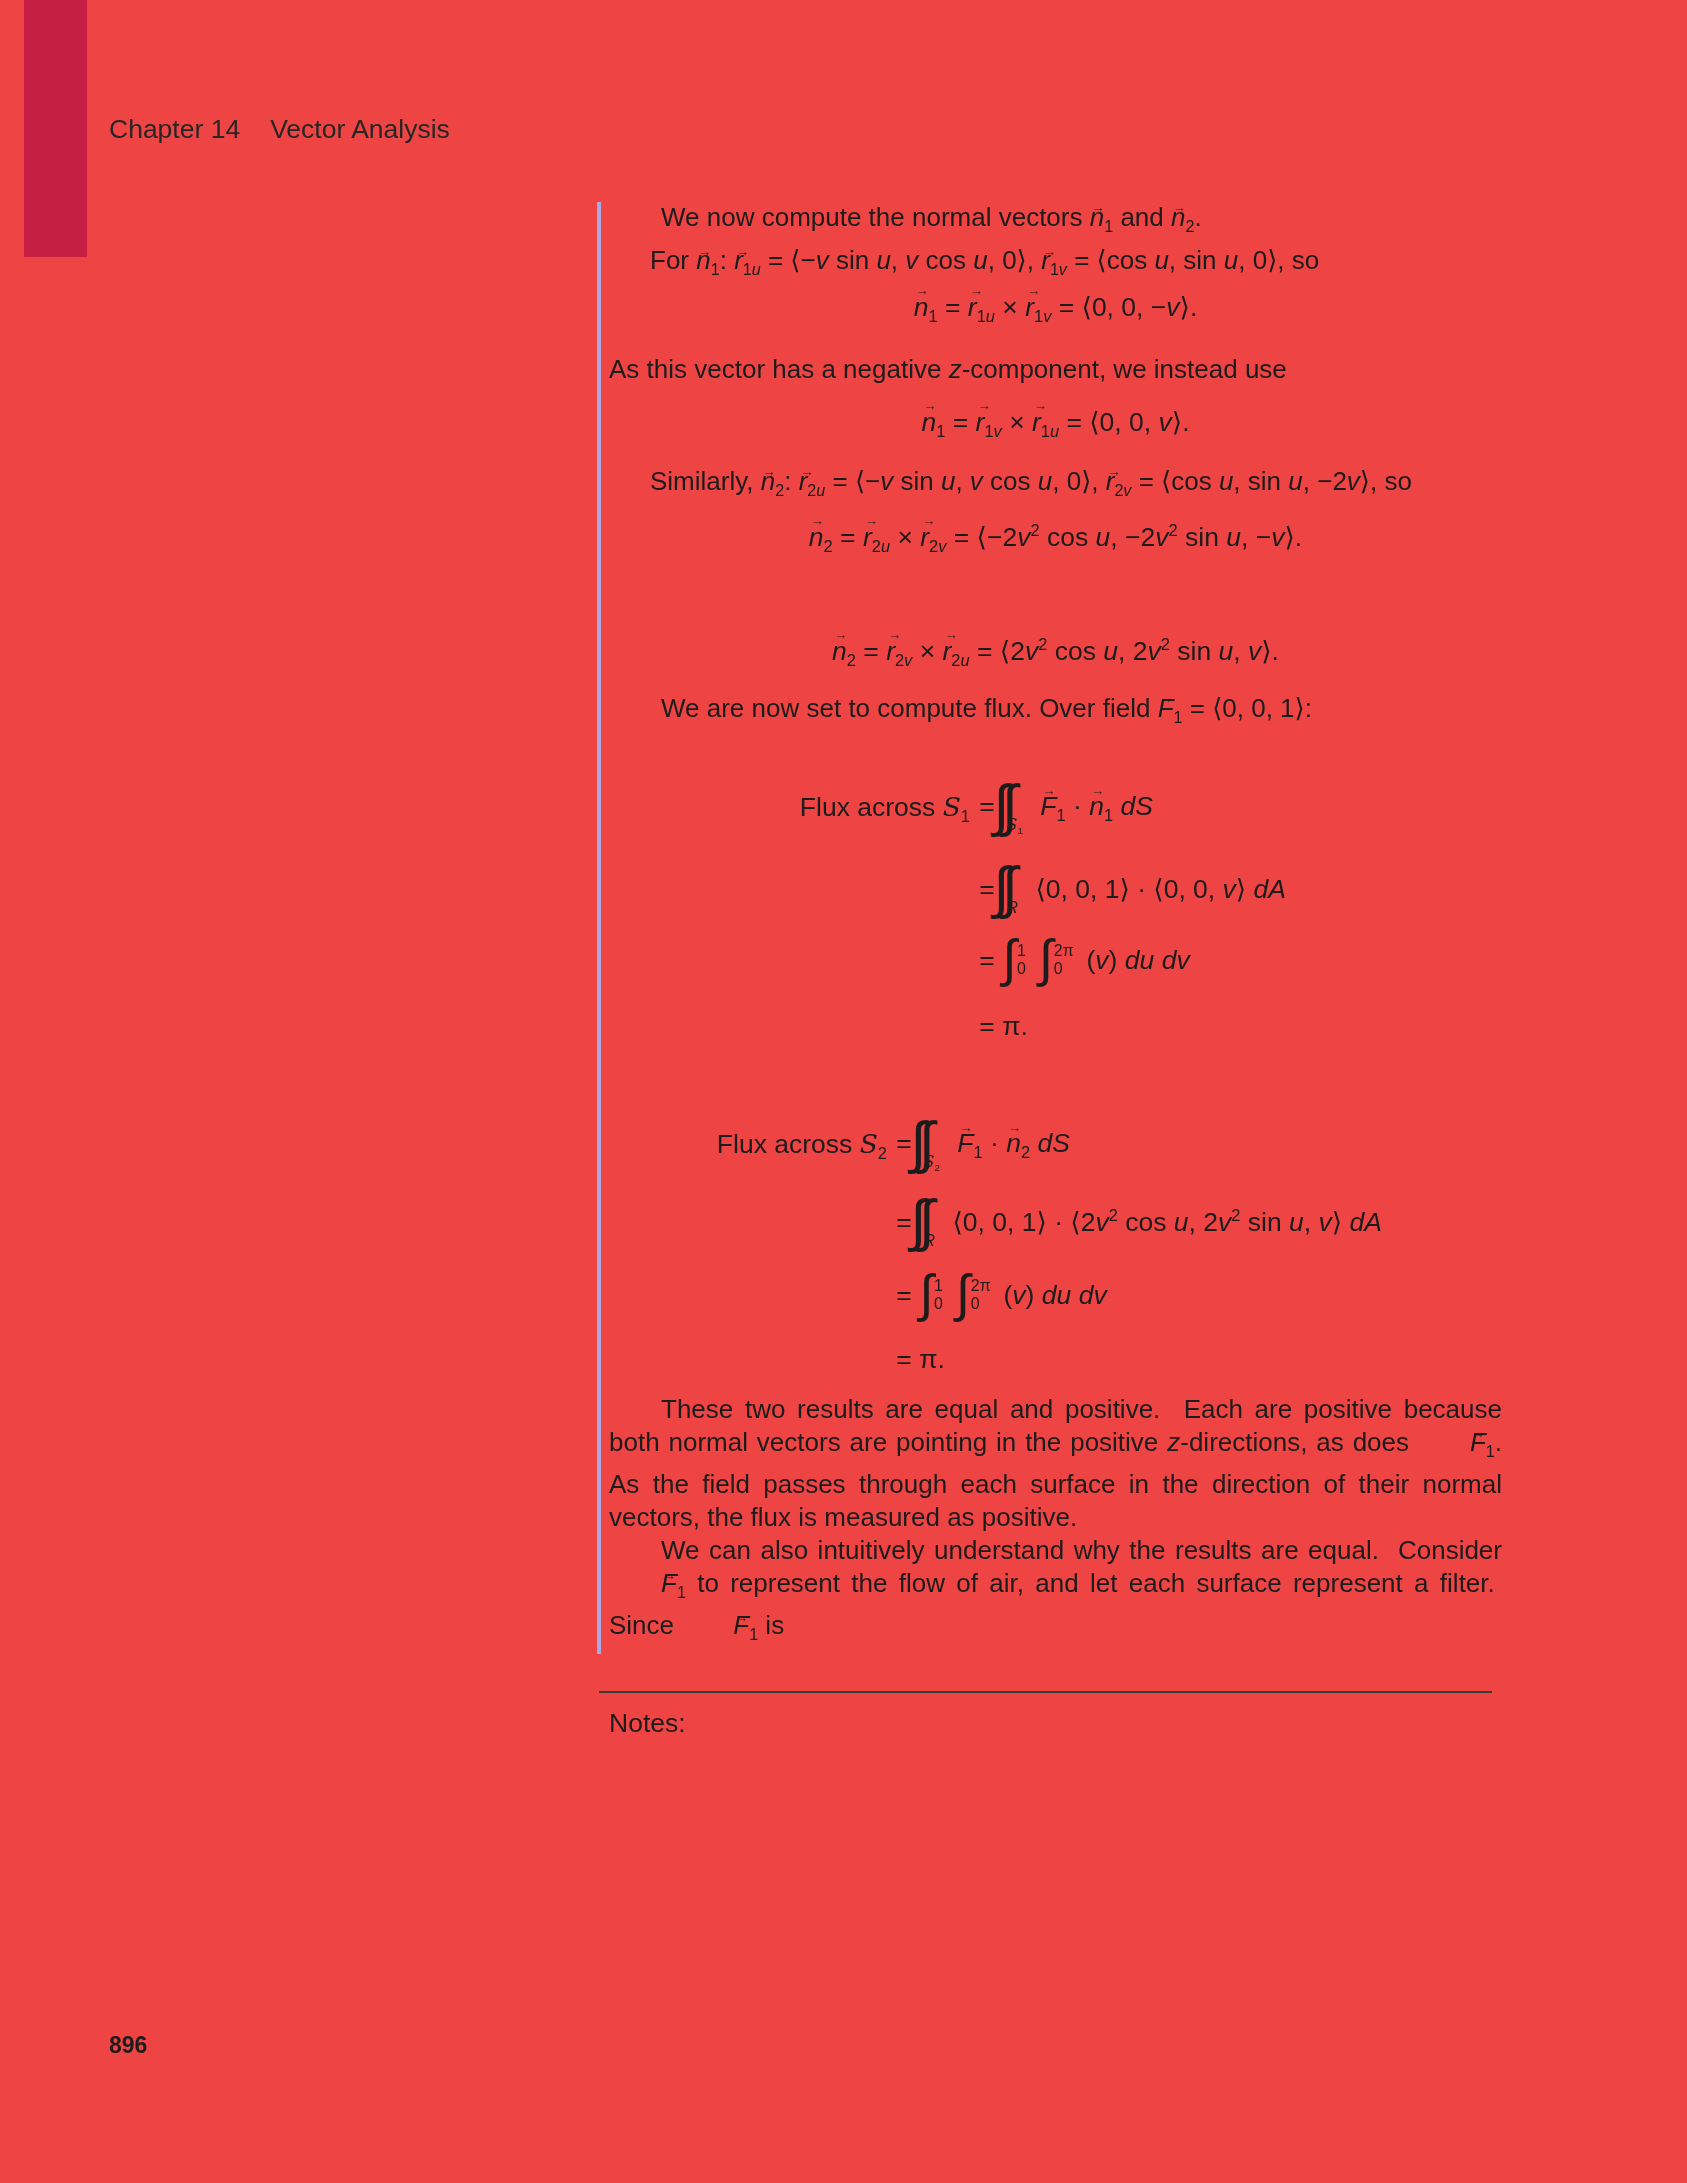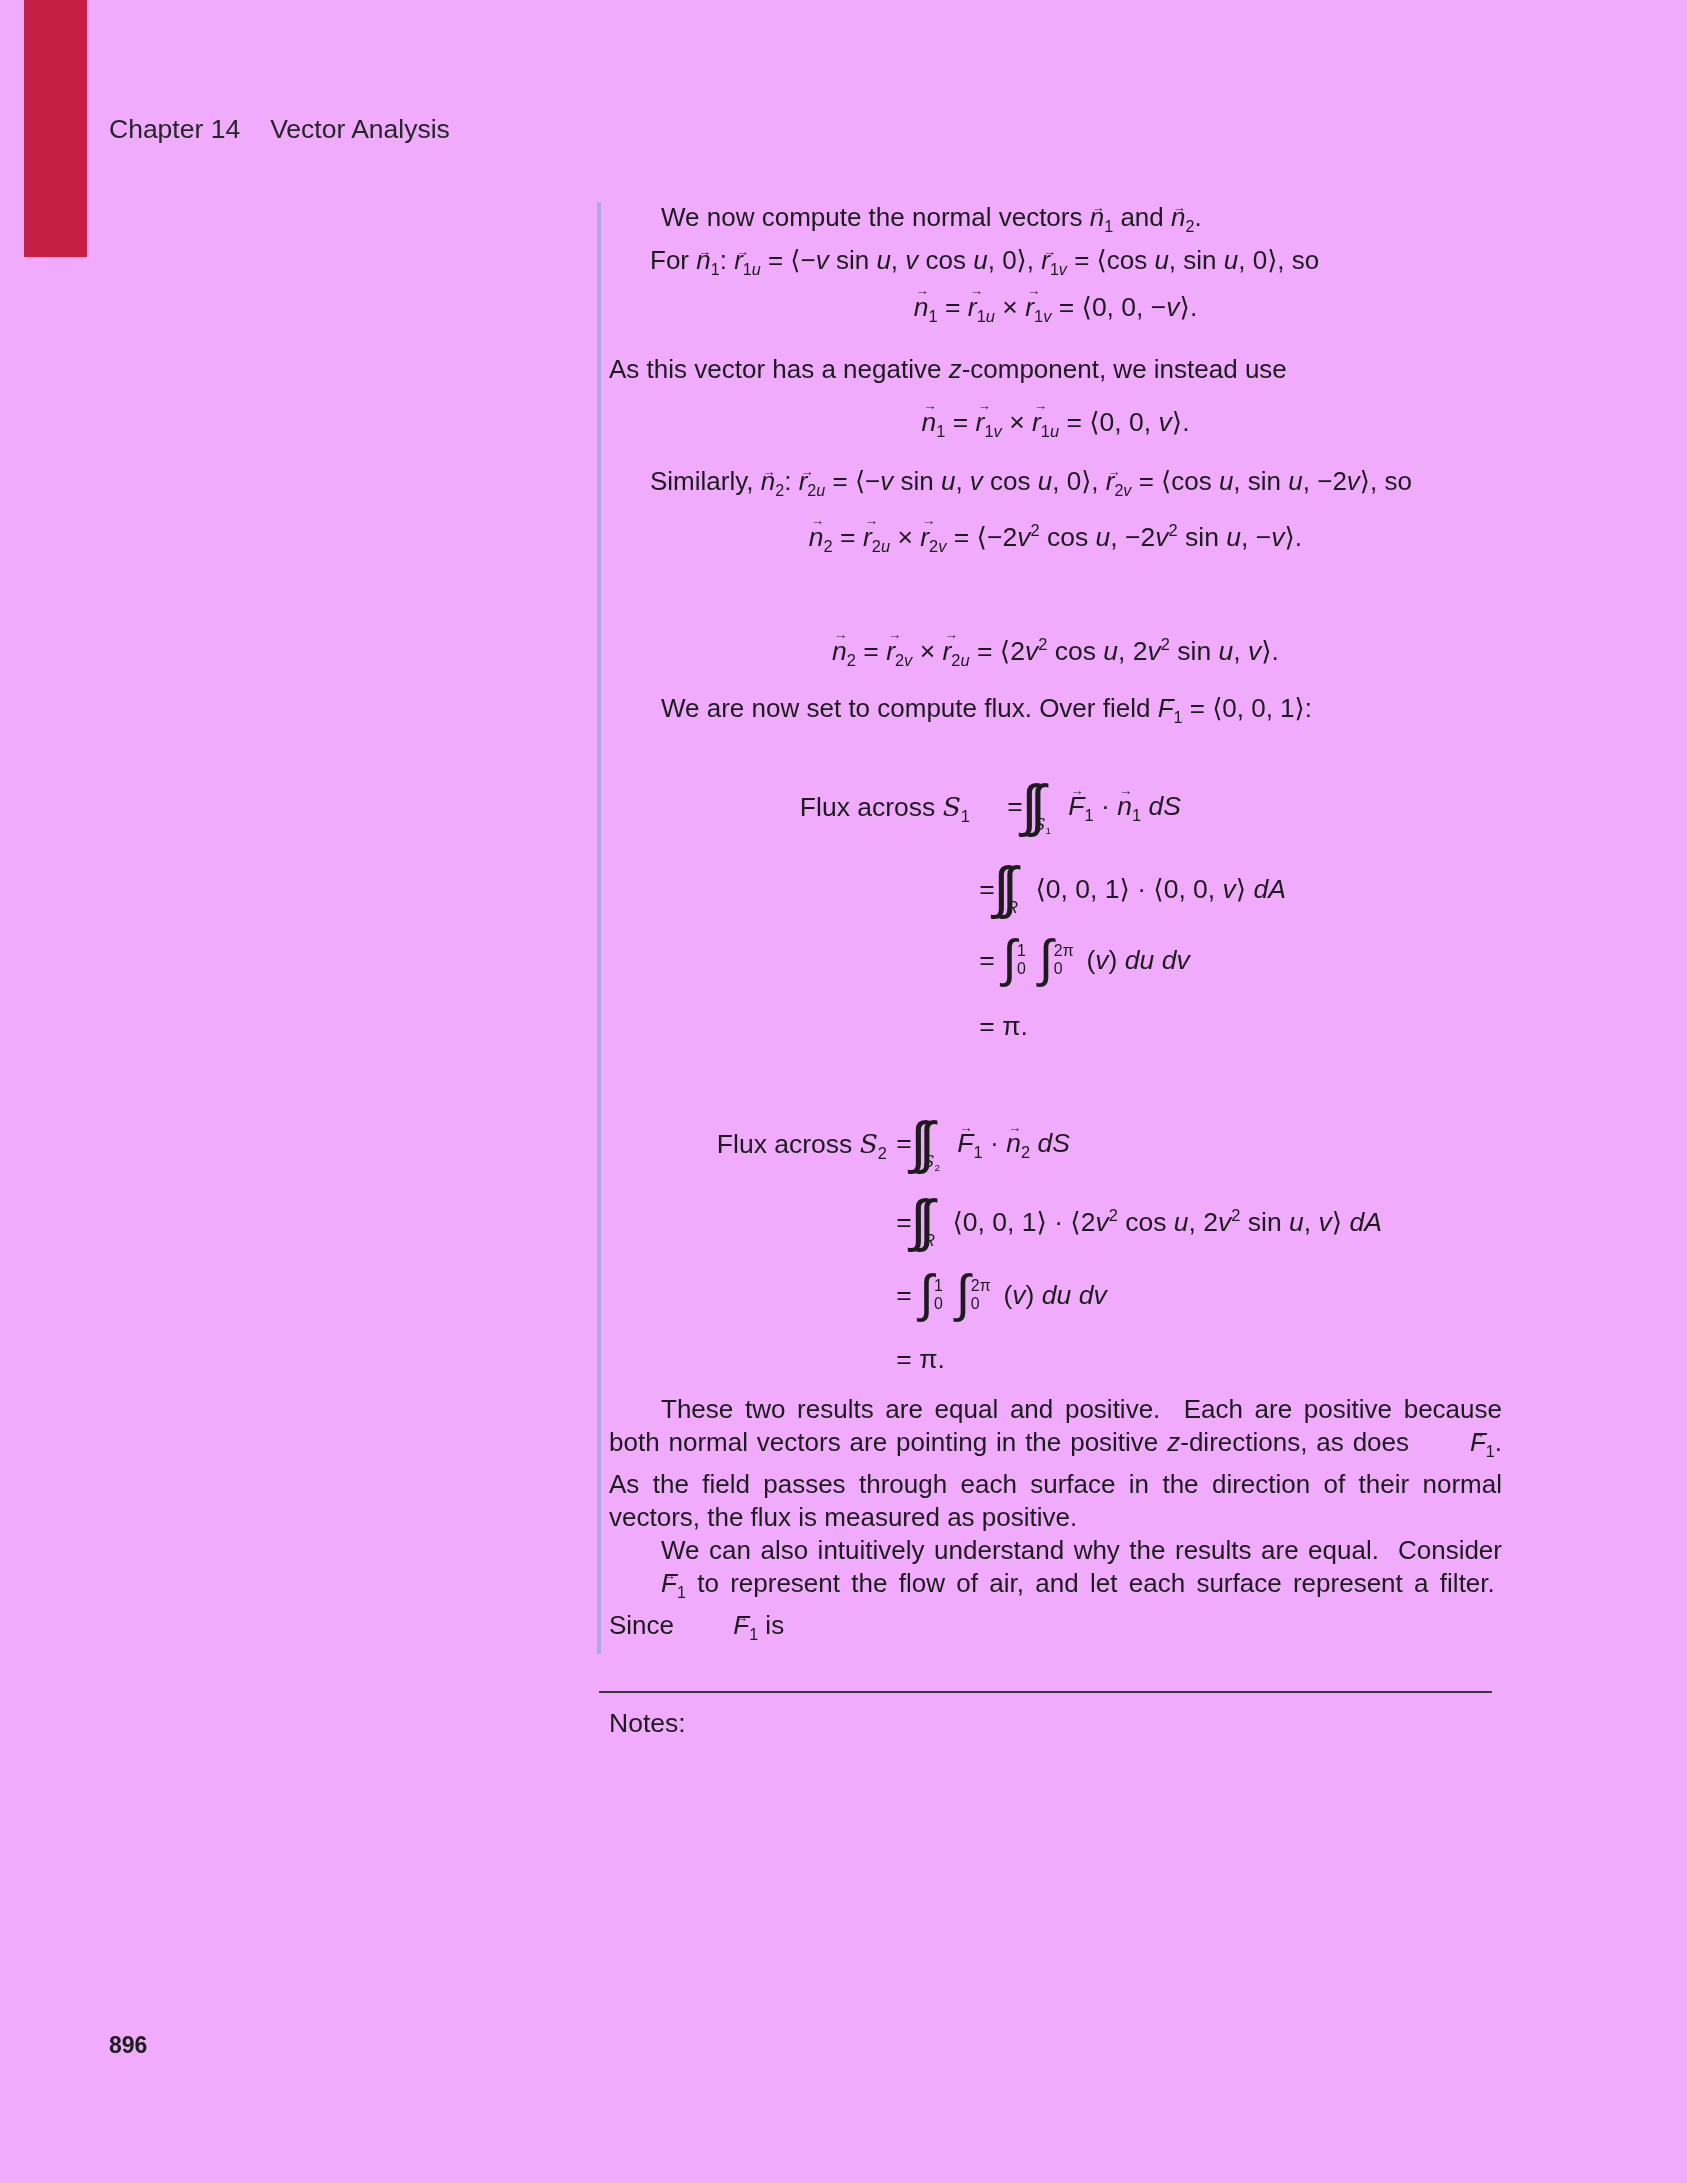--- a/index.html
+++ b/index.html
@@ -1,19 +1,19 @@
 <!DOCTYPE html>
 <html style="font-size:10.6px"><head>
 <meta charset="utf-8">
 <style>
   html,body{margin:0;padding:0;background:#ffffff;}
   #page{
     position:relative;
     width:1687px;height:2183px;
-    background:#f0abfc;
+    background:#ef4444;
     font-family:"Liberation Sans","DejaVu Sans",sans-serif;
     color:#1c1c1c;
     overflow:hidden;
   }
   
   .tab{position:absolute;left:24px;top:0;width:63px;height:257px;}
   
   .header{position:absolute;left:109px;top:114px;font-size:26.5px;color:#262626;white-space:nowrap;}
   .header .title{margin-left:30px;}
   
@@ -74,21 +74,21 @@
   <div class="para" style="top:464px;padding-left:41px;white-space:nowrap;">Similarly, <span class="vec">n</span><sub>2</sub>: <span class="vec">r</span><sub>2<i>u</i></sub> = ⟨−<i>v</i> sin <i>u</i>, <i>v</i> cos <i>u</i>, 0⟩, <span class="vec">r</span><sub>2<i>v</i></sub> = ⟨cos <i>u</i>, sin <i>u</i>, −2<i>v</i>⟩, so</div>
 
   <div class="eq" style="top:521px;"><span class="vec">n</span><sub>2</sub> = <span class="vec">r</span><sub>2<i>u</i></sub> × <span class="vec">r</span><sub>2<i>v</i></sub> = ⟨−2<i>v</i><sup>2</sup> cos <i>u</i>, −2<i>v</i><sup>2</sup> sin <i>u</i>, −<i>v</i>⟩.</div>
 
 
   <div class="eq" style="top:635px;"><span class="vec">n</span><sub>2</sub> = <span class="vec">r</span><sub>2<i>v</i></sub> × <span class="vec">r</span><sub>2<i>u</i></sub> = ⟨2<i>v</i><sup>2</sup> cos <i>u</i>, 2<i>v</i><sup>2</sup> sin <i>u</i>, <i>v</i>⟩.</div>
 
   <div class="para" style="top:691px;padding-left:52px;">We are now set to compute flux. Over field <span class="vec">F</span><sub>1</sub> = ⟨0, 0, 1⟩:</div>
 
   <div class="flux" style="left:752px;top:759px;">
-    <div class="fluxrow" style="height:99px;gap:28px;">
+    <div class="fluxrow" style="height:99px;">
       <div class="fluxlhs">Flux across <i class="scr">S</i><sub>1</sub></div>
       <div class="fluxrhs">= <span class="ii">∫<span class="i2">∫</span></span><span class="isub"><i class="scr">S</i><sub>1</sub></span> <span class="vec">F</span><sub>1</sub> · <span class="vec">n</span><sub>1</sub> <i>dS</i></div>
     </div>
     <div class="fluxrow" style="height:61px;">
       <div class="fluxlhs"></div>
       <div class="fluxrhs">= <span class="ii">∫<span class="i2">∫</span></span><span class="isub"><i>R</i></span> ⟨0, 0, 1⟩ · ⟨0, 0, <i>v</i>⟩ <i>dA</i></div>
     </div>
     <div class="fluxrow" style="height:85px;">
       <div class="fluxlhs"></div>
       <div class="fluxrhs">= <span class="in">∫</span><span class="lims">

